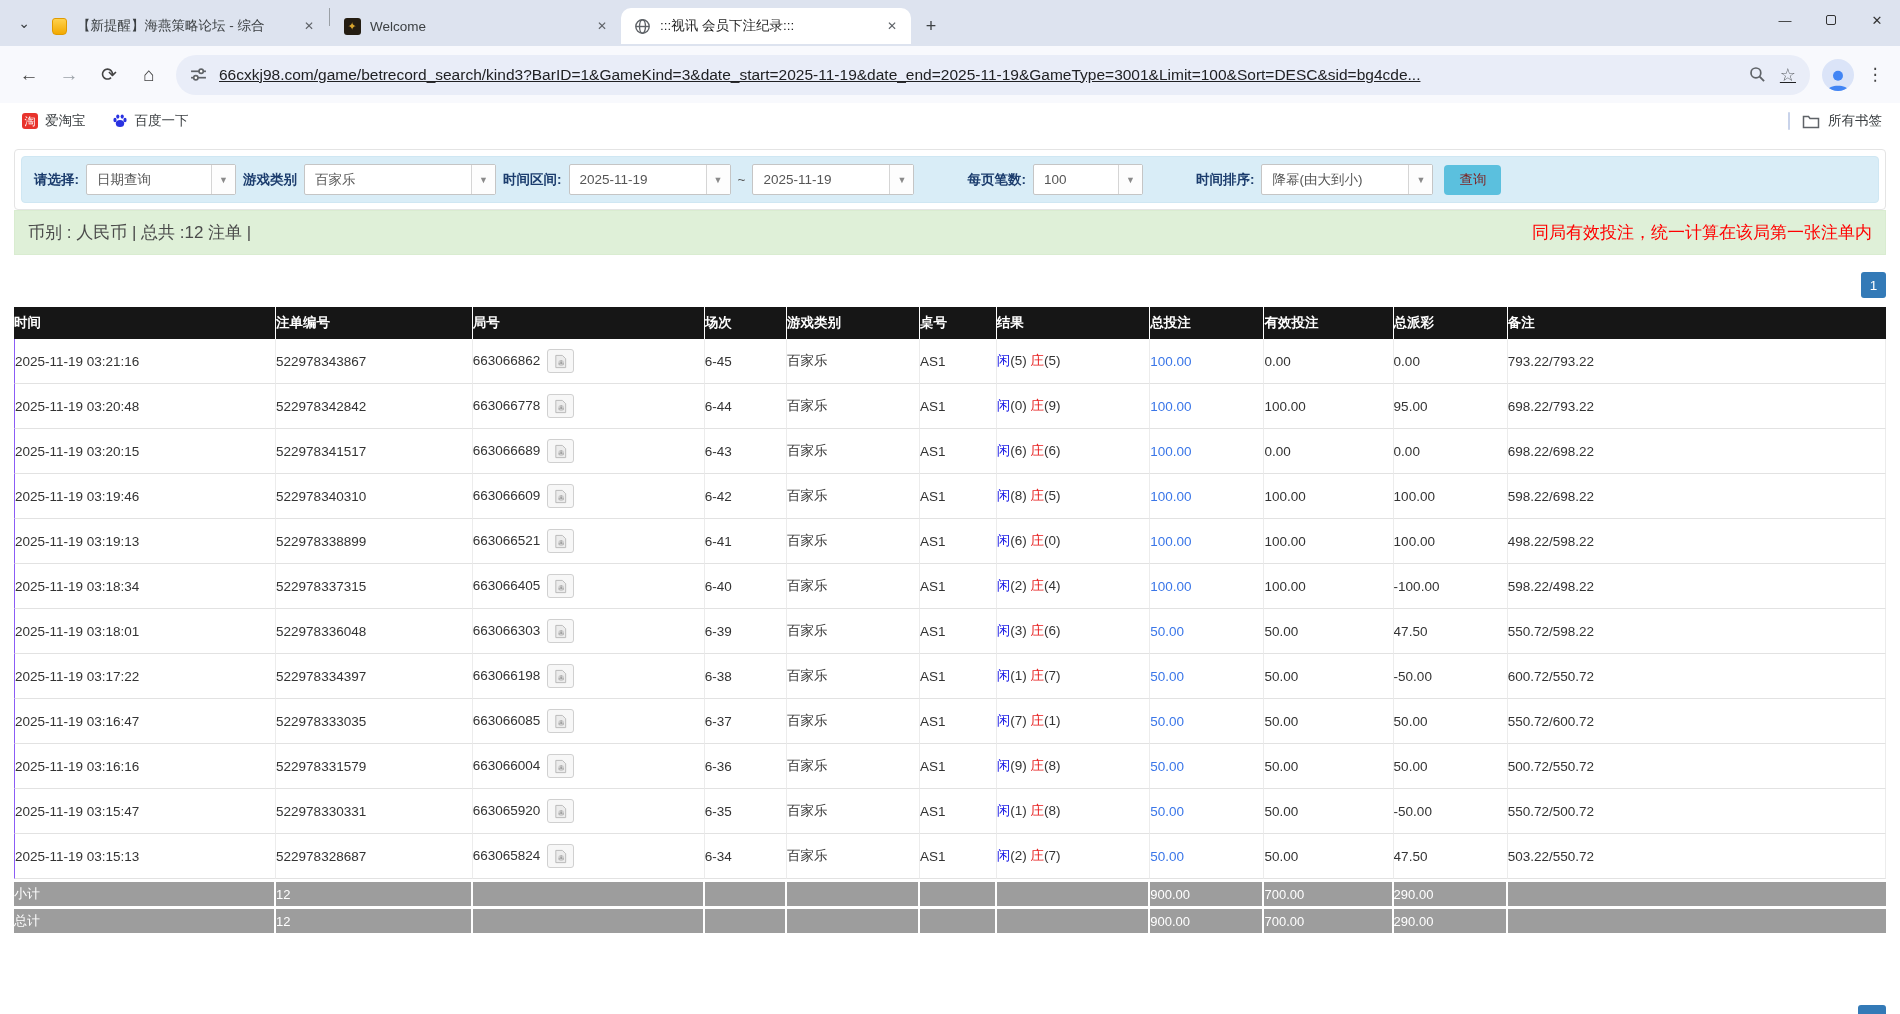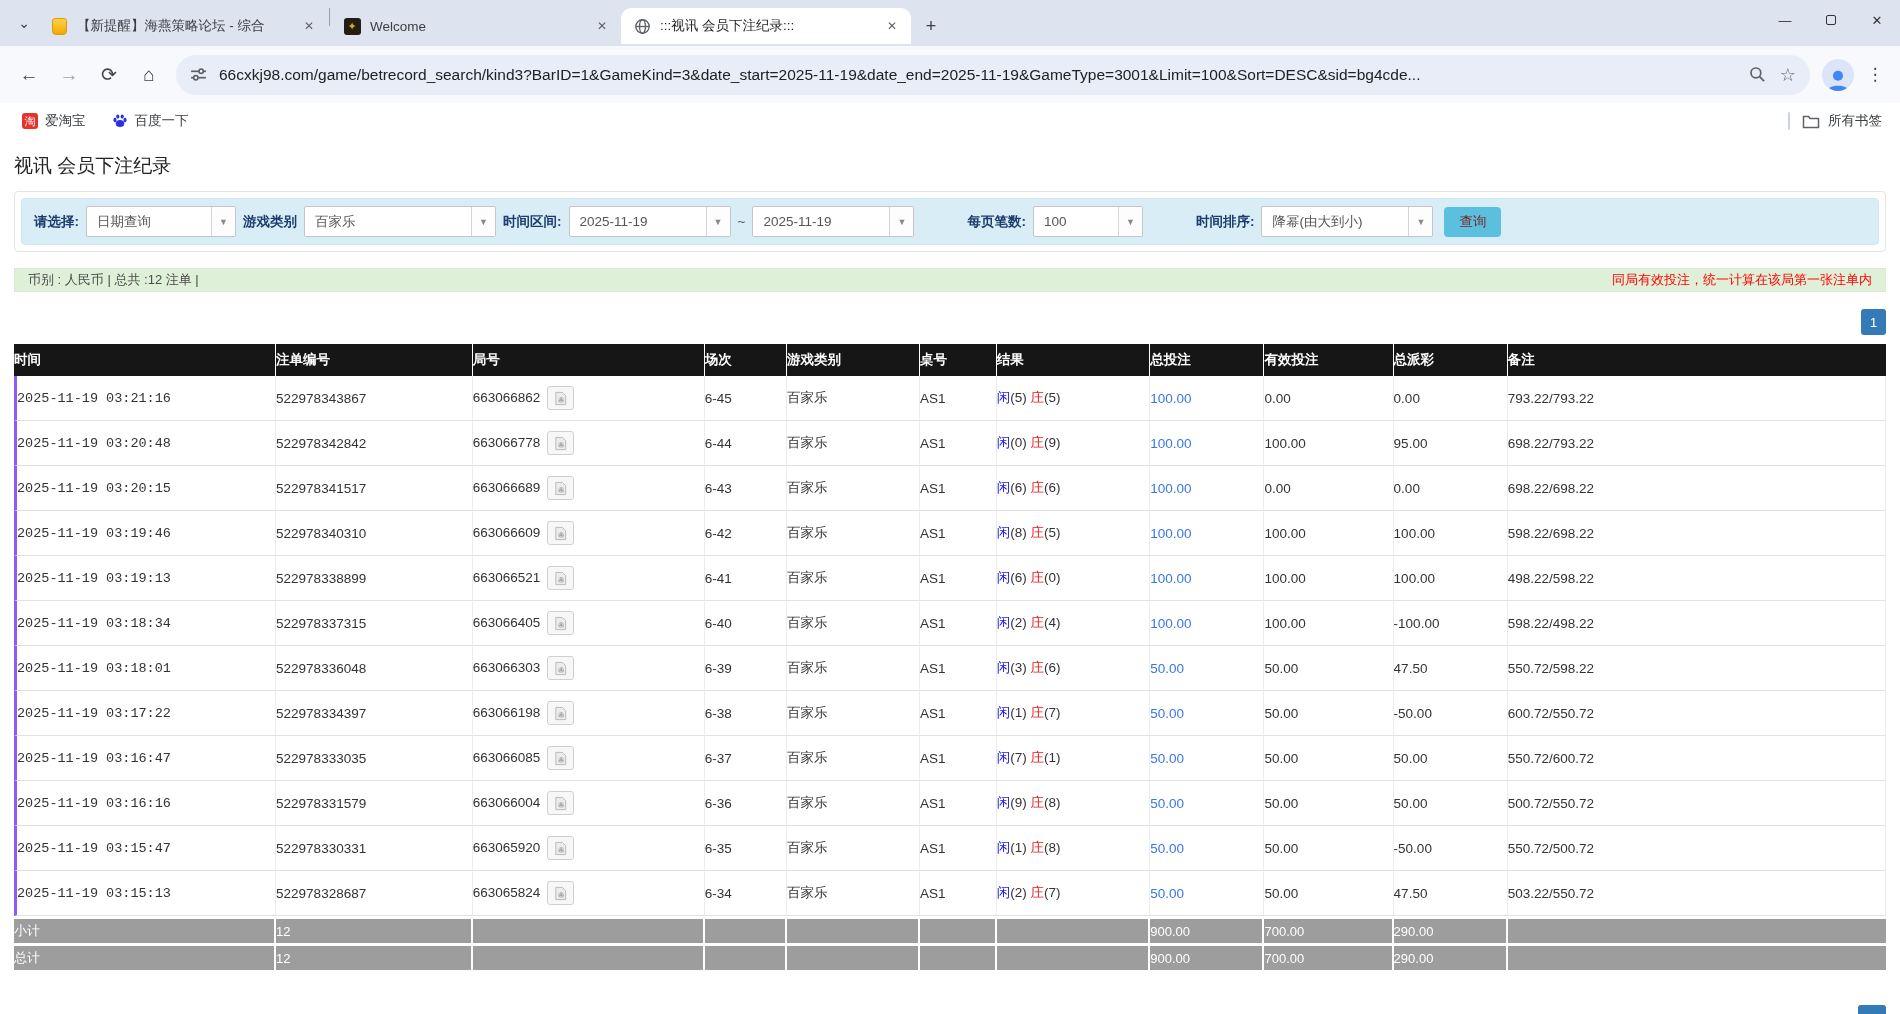--- a/index.html
+++ b/index.html
@@ -19,21 +19,21 @@
   .fav2 { width: 17px; height: 17px; background: #241d12; border-radius: 3px; color: #d8a62f; font-size: 11px; display: flex; align-items: center; justify-content: center; }
   .newtab-btn { width: 28px; height: 28px; margin: 6px 0 0 6px; border-radius: 50%; display: flex; align-items: center; justify-content: center; font-size: 18px; color: #3c4043; cursor: pointer; }
   .win-controls { position: absolute; right: 0; top: 0; height: 40px; display: flex; }
   .win-btn { width: 46px; height: 40px; display: flex; align-items: center; justify-content: center; color: #333; font-size: 13px; cursor: pointer; }
   .win-btn .maxbox { width: 10px; height: 10px; border: 1.2px solid #333; border-radius: 2px; }
 
   
   .toolbar { height: 57px; background: var(--toolbar_bg); display: flex; align-items: center; padding: 0 10px; gap: 2px; }
   .nav-btn { width: 38px; height: 38px; border-radius: 50%; display: flex; align-items: center; justify-content: center; font-size: 19px; color: #444; cursor: pointer; flex: 0 0 38px; }
   .nav-btn.dim { color: #9aa0a6; }
-  .omnibox { flex: 1; height: 40px; margin: 0 6px; background: var(--omnibox_bg); border-radius: 20px; display: flex; align-items: center; padding: 0 14px; color: #202124; min-width: 0; }
+  .omnibox { flex: 1; height: 40px; margin: 0 6px; background: var(--omnibox_bg); border-radius: 20px; display: flex; align-items: center; padding: 0 14px; color: #202124; min-width: 0; text-decoration: underline; }
   .omni-icon { color: #5f6368; margin-right: 12px; flex: 0 0 auto; display: flex; align-items: center; }
   .url-text { font-size: 15.5px; white-space: nowrap; overflow: hidden; flex: 1; }
   .omni-right { display: flex; align-items: center; gap: 14px; margin-left: 10px; color: #5f6368; }
   .avatar-btn { width: 32px; height: 32px; border-radius: 50%; background: #dbe4f8; display: flex; align-items: end; justify-content: center; overflow: hidden; margin: 0 4px; cursor: pointer; }
   .menu-btn { width: 30px; height: 38px; display: flex; align-items: center; justify-content: center; font-size: 17px; color: #444; cursor: pointer; letter-spacing: 0; }
 
   
   .bookmarks { height: 36px; background: #fff; display: flex; align-items: center; padding: 0 14px; font-size: 13.5px; color: #3c4043; }
   .bm-item { display: flex; align-items: center; gap: 7px; padding: 4px 8px; border-radius: 6px; cursor: pointer; }
   .bm-tao { width: 16px; height: 16px; background: #e8332c; border-radius: 3px; color: #fff; font-size: 11px; display: flex; align-items: center; justify-content: center; }
@@ -47,31 +47,31 @@
 
   .filter-outer { border: 1px solid #e4e4e4; border-radius: 4px; padding: 6px; }
   .filter-bar { background: var(--filter_bg); border: 1px solid #cfe7f3; border-radius: 4px; padding: 7px 12px; display: flex; align-items: center; gap: 7px; font-size: 13.5px; }
   .f-label { color: var(--label_navy); font-weight: bold; white-space: nowrap; }
   .f-select { background: #fff; border: 1px solid #c5c5c5; border-radius: 2px; height: 31px; display: flex; align-items: center; justify-content: space-between; color: #555; font-size: 13.5px; cursor: pointer; }
   .f-select .val { padding: 0 10px; white-space: nowrap; overflow: hidden; }
   .f-select .arrow { width: 24px; height: 100%; border-left: 1px solid #d5d5d5; display: flex; align-items: center; justify-content: center; color: #8a8a8a; font-size: 9px; background: #fdfdfd; }
   .f-tilde { color: #555; }
   .search-btn { background: var(--search_btn); color: #7f1d1d; border: none; border-radius: 4px; height: 30px; padding: 0 15px; font-size: 13.5px; margin-left: 4px; cursor: pointer; font-family: inherit; }
 
-  .info-bar { margin-top: 16px; background: var(--info_bg); border: 1px solid #d9ecd0; padding: 2px 13px; display: flex; justify-content: space-between; align-items: center; font-size: 13px; color: #4a4a4a; }
+  .info-bar { margin-top: 0; background: var(--info_bg); border: 1px solid #d9ecd0; padding: 10px 13px; display: flex; justify-content: space-between; align-items: center; font-size: 17px; color: #4a4a4a; }
   .info-right { color: var(--negative_red); }
 
   .pager-row { margin-top: 17px; margin-bottom: 9px; display: flex; justify-content: flex-end; }
   .page-btn { min-width: 25px; height: 26px; background: var(--accent_blue); color: #fff; font-size: 13.5px; display: flex; align-items: center; justify-content: center; border-radius: 3px; cursor: pointer; }
 
   table.bets { width: 100%; border-collapse: separate; border-spacing: 0; font-size: 13.5px; text-align: left; table-layout: fixed; }
   .bets thead th { background: var(--header_bg); color: #fff; font-weight: bold; height: 32px; border-right: 1px solid #fff; overflow: hidden; white-space: nowrap; }
   .bets thead th:last-child { border-right: none; }
   .bets tbody td { height: 45px; border-bottom: 1px solid #e2e2e2; border-right: 1px solid #ececec; color: #333; white-space: nowrap; overflow: hidden; }
-  .bets tbody td:first-child { border-left: 3px solid #8b5cf6; font-family: Liberation Mono, monospace; }
+  .bets tbody td:first-child { border-left: 1px solid #8b5cf6; }
   .bets tfoot td { background: var(--footer_bg); color: #fff; height: 27px; border-right: 2px solid #fff; border-top: 3px solid #fff; font-size: 13px; }
   .bets tfoot td:last-child { border-right: none; }
   .r-player { color: var(--result_player_blue); }
   .r-banker { color: var(--result_banker_red); }
   .amt-link { color: var(--link_blue); cursor: pointer; }
   .neg { color: var(--negative_red); }
   .media-btn { display: inline-flex; align-items: center; justify-content: center; width: 27px; height: 24px; border: 1px solid #d0d0d0; border-radius: 3px; background: #f7f7f7; margin-left: 7px; vertical-align: middle; cursor: pointer; }
 
   .pager-bottom { position: absolute; left: 1858px; top: 866px; }
   .pager-bottom .page-btn { width: 28px; height: 26px; }
@@ -186,21 +186,20 @@
     <span>
       <svg width="18" height="15" viewBox="0 0 18 15">
           <path d="M1.5 2.5 h5 l1.5 2 h8.5 v9 h-15 z" fill="none" stroke="#5f6368" stroke-width="1.5"></path>
         </svg>
     </span>
     <span>所有书签</span>
   </div>
 </div>
 
 <div class="page">
-  <div class="page-title">视讯 会员下注纪录</div>
 
   <div class="filter-outer">
     <div class="filter-bar">
       <span class="f-label">请选择:</span>
       <div class="f-select" style="width:150px">
         <span class="val">日期查询</span>
           <span class="arrow">▼</span>
       </div>
       <span class="f-label">游戏类别</span>
       <div class="f-select" style="width:192px">

